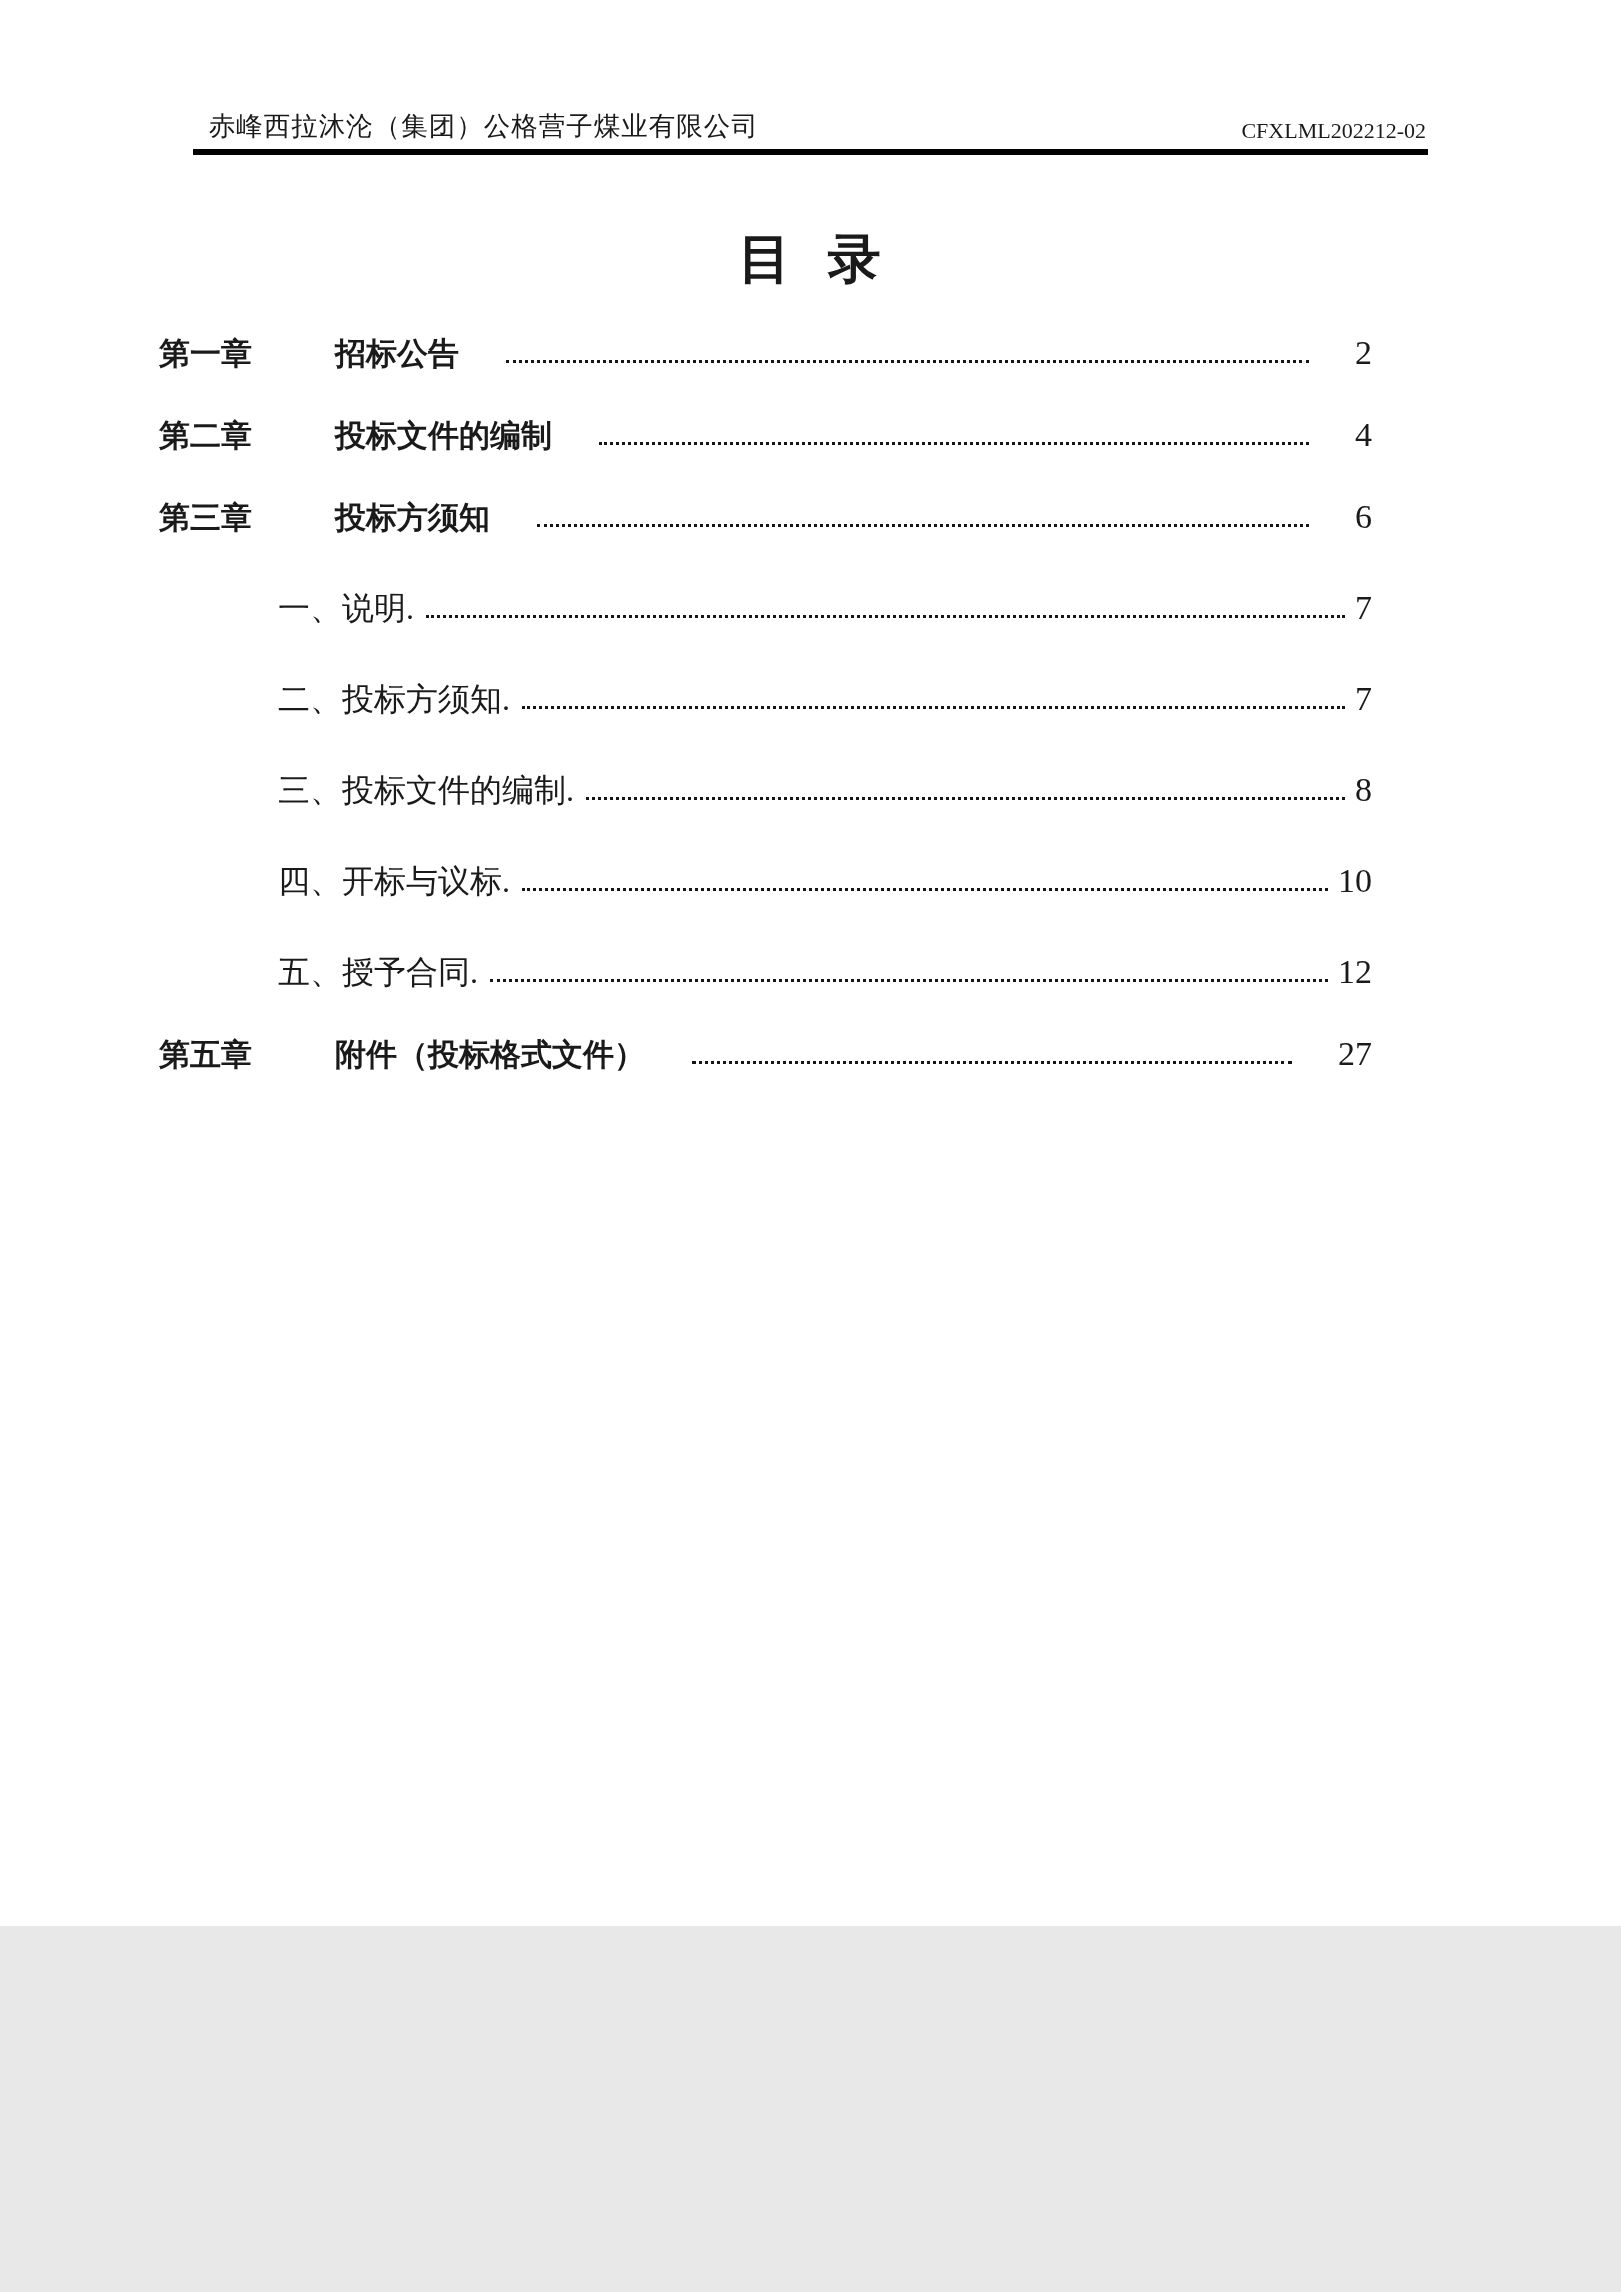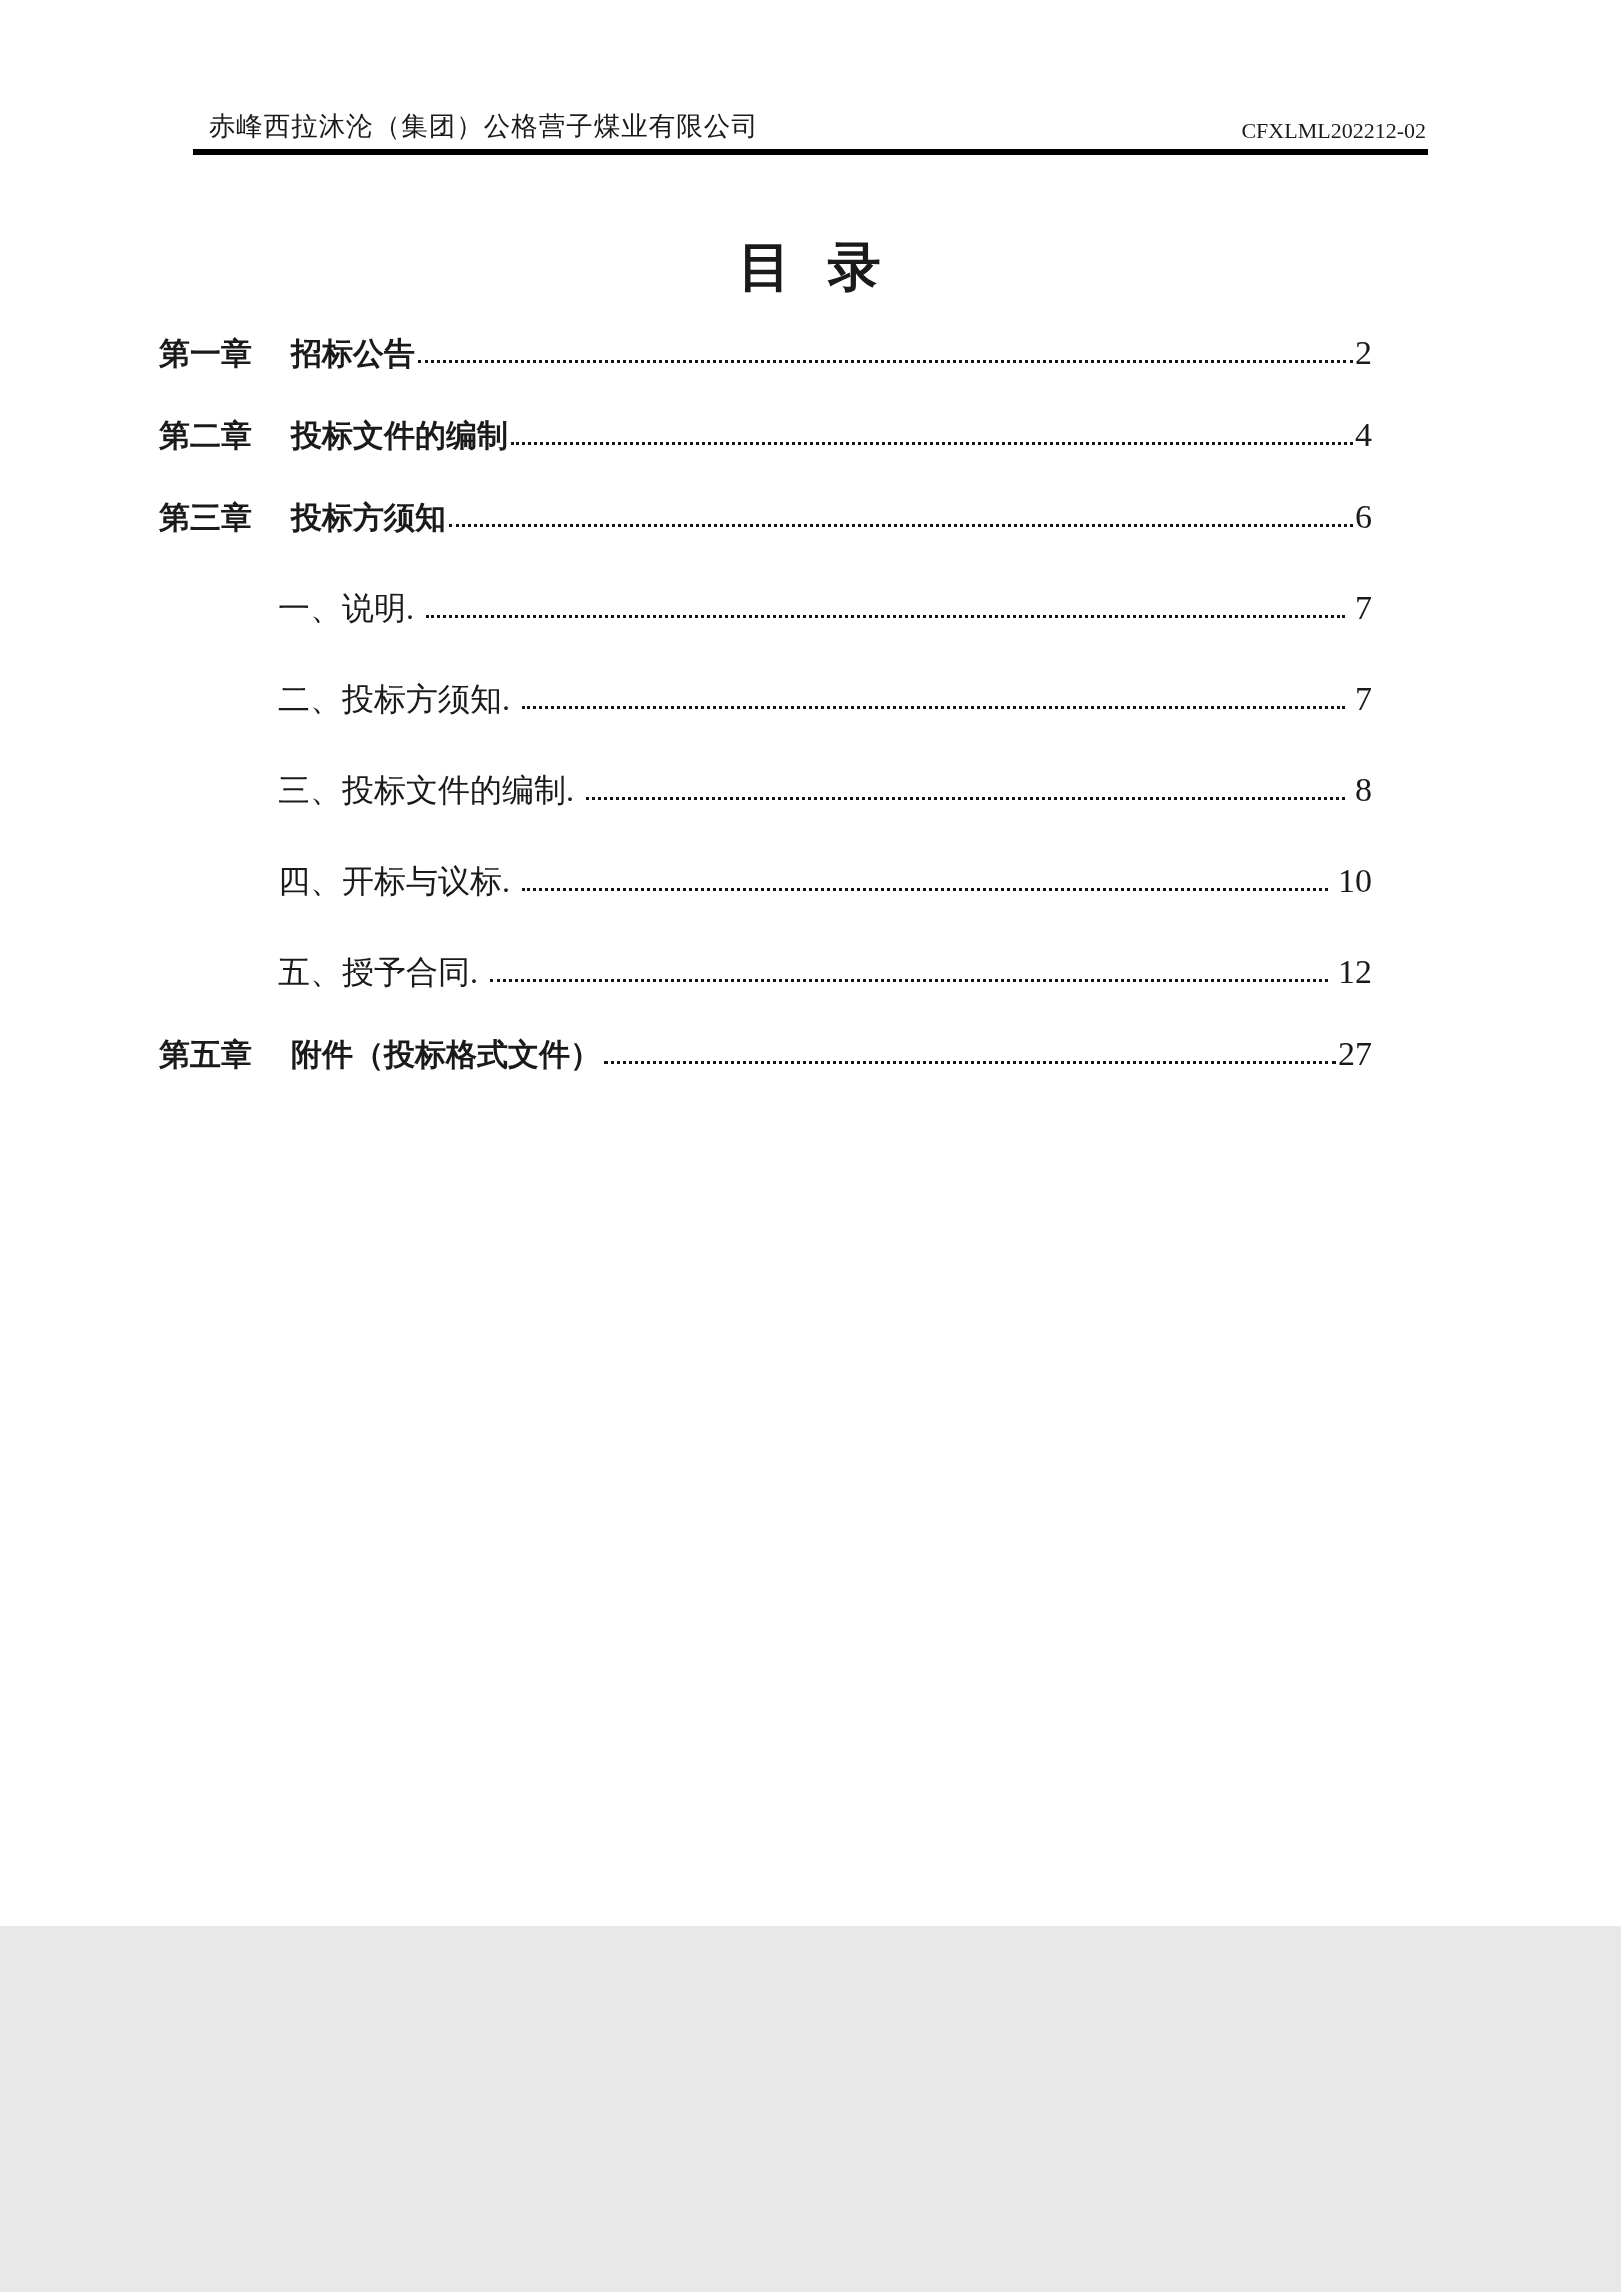--- a/index.html
+++ b/index.html
@@ -51,21 +51,20 @@
     top: 223px;
     left: 0;
     right: 0;
     text-align: center;
     font-family: "Liberation Sans", "DejaVu Sans", sans-serif;
     font-weight: 700;
     font-size: 53px;
     line-height: 71px;
     word-spacing: 17.6px;
     letter-spacing: 2px;
-    margin-top: 8px;
   }
 
   
   .toc {
     position: absolute;
     top: 331px;
     left: 159px;
     right: 249px;
   }
   .toc-row {
@@ -73,20 +72,21 @@
     align-items: baseline;
     height: 43px;
     line-height: 43px;
     margin-bottom: 39px;
     white-space: nowrap;
   }
   .toc-row.chapter {
     font-family: "Liberation Sans", "DejaVu Sans", sans-serif;
     font-weight: 700;
     font-size: 31px;
+    gap: 44px;
   }
   .chap-label {
     display: inline-block;
     width: 132px;
     flex: 0 0 132px;
   }
   .toc-row.sub {
     font-family: "Liberation Serif", "DejaVu Serif", serif;
     font-weight: 400;
     font-size: 32px;

